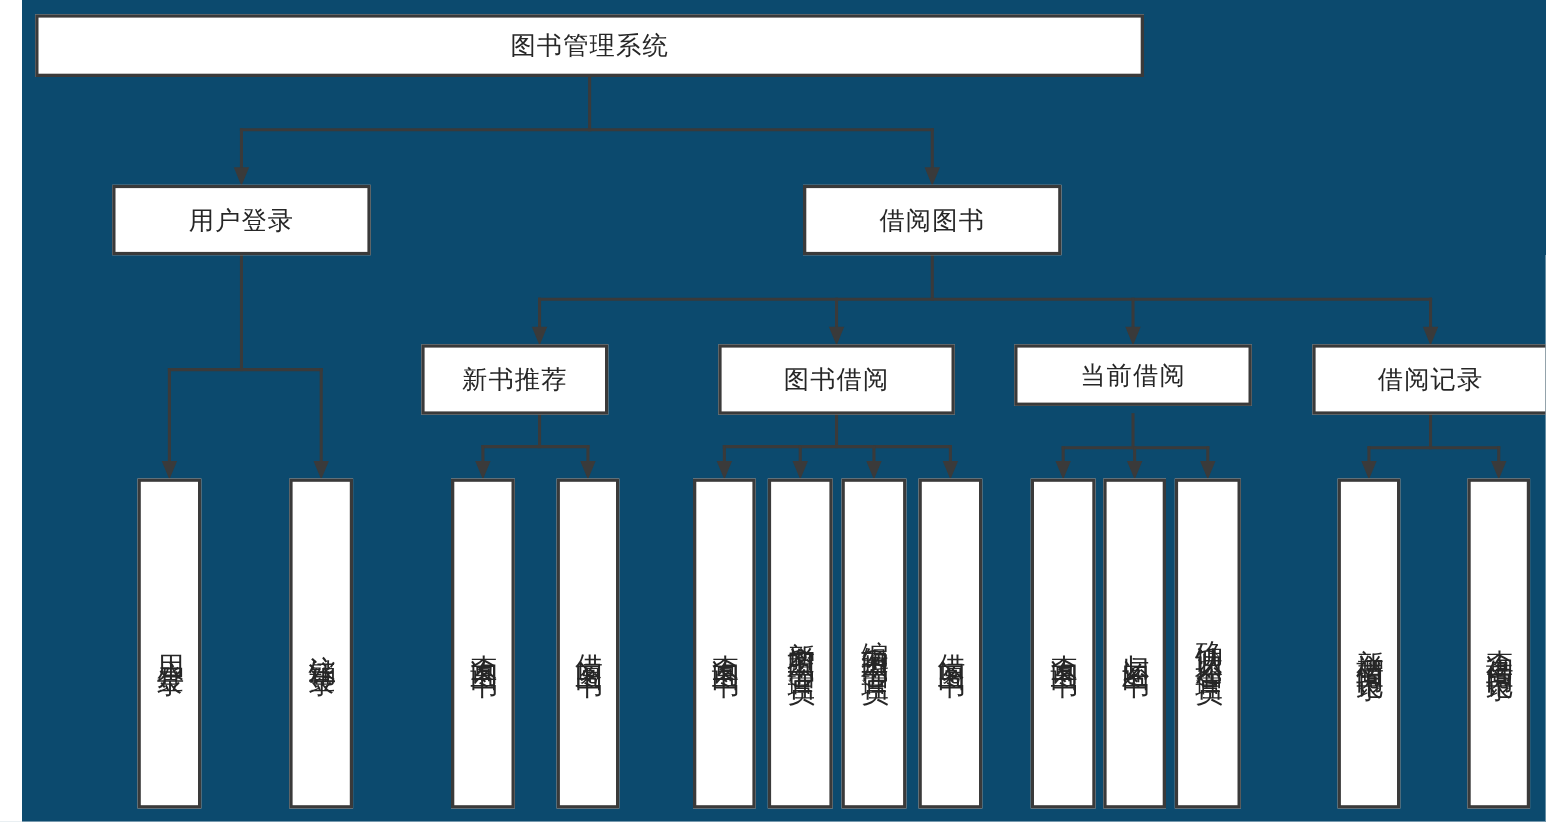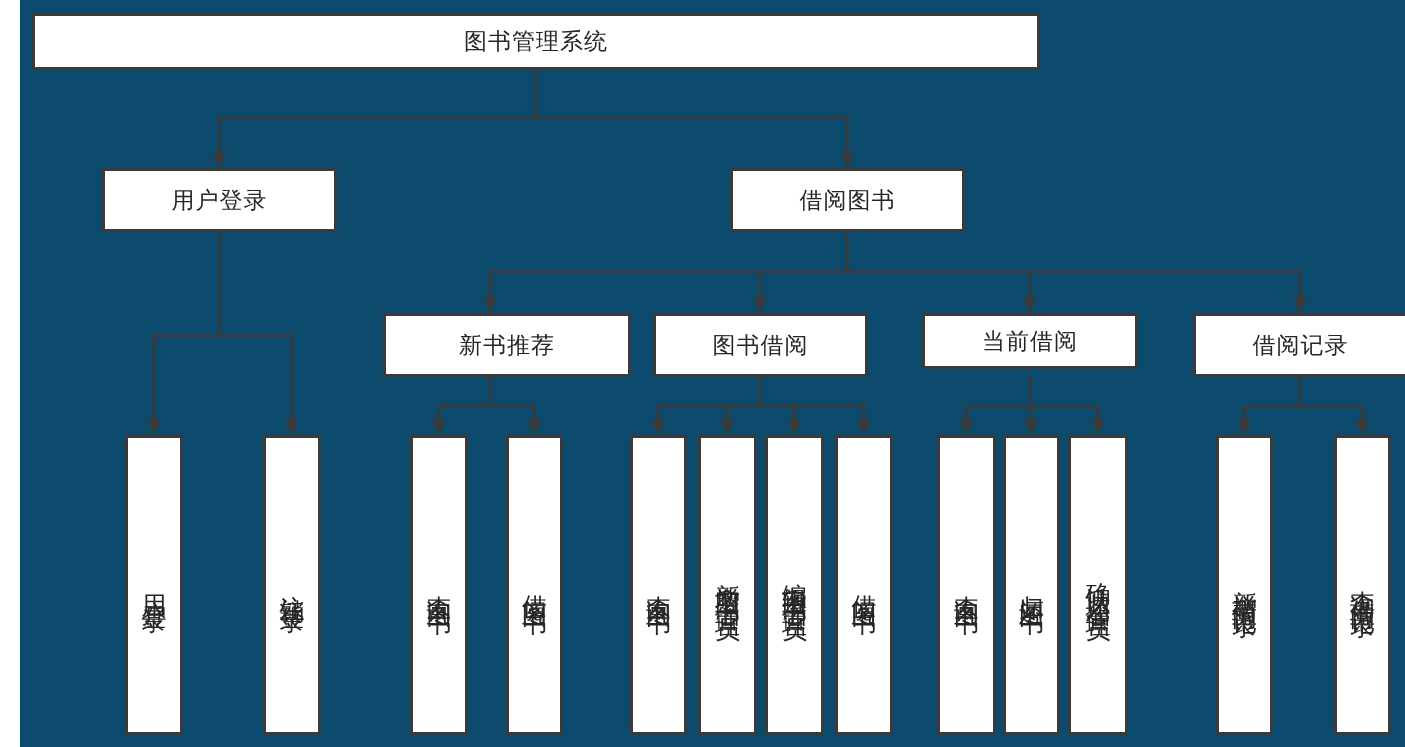--- a/index.html
+++ b/index.html
@@ -120,21 +120,21 @@
   <div id="nodes">
       <div class="node h" style="left: 12px; top: 13px; width: 1008px; height: 57px; border-color: rgb(58, 58, 58);">
         <span class="lbl" style="color: rgb(38, 38, 38);">图书管理系统</span>
       </div>
       <div class="node h" style="left: 82px; top: 168px; width: 235px; height: 64px; border-color: rgb(58, 58, 58);">
         <span class="lbl" style="color: rgb(38, 38, 38);">用户登录</span>
       </div>
       <div class="node h" style="left: 710px; top: 168px; width: 235px; height: 64px; border-color: rgb(58, 58, 58);">
         <span class="lbl" style="color: rgb(38, 38, 38);">借阅图书</span>
       </div>
-      <div class="node h" style="left: 363px; top: 313px; width: 248px; height: 64px; border-color: rgb(58, 58, 58);">
+      <div class="node h" style="left: 363px; top: 313px; width: 170px; height: 64px; border-color: rgb(58, 58, 58);">
         <span class="lbl" style="color: rgb(38, 38, 38);">新书推荐</span>
       </div>
       <div class="node h" style="left: 633px; top: 313px; width: 215px; height: 64px; border-color: rgb(58, 58, 58);">
         <span class="lbl" style="color: rgb(38, 38, 38); font-family: Liberation Serif, serif;">图书借阅</span>
       </div>
       <div class="node h" style="left: 902px; top: 313px; width: 216px; height: 56px; border-color: rgb(58, 58, 58);">
         <span class="lbl" style="color: rgb(38, 38, 38);">当前借阅</span>
       </div>
       <div class="node h" style="left: 1173px; top: 313px; width: 215px; height: 64px; border-color: rgb(58, 58, 58);">
         <span class="lbl" style="color: rgb(38, 38, 38);">借阅记录</span>

